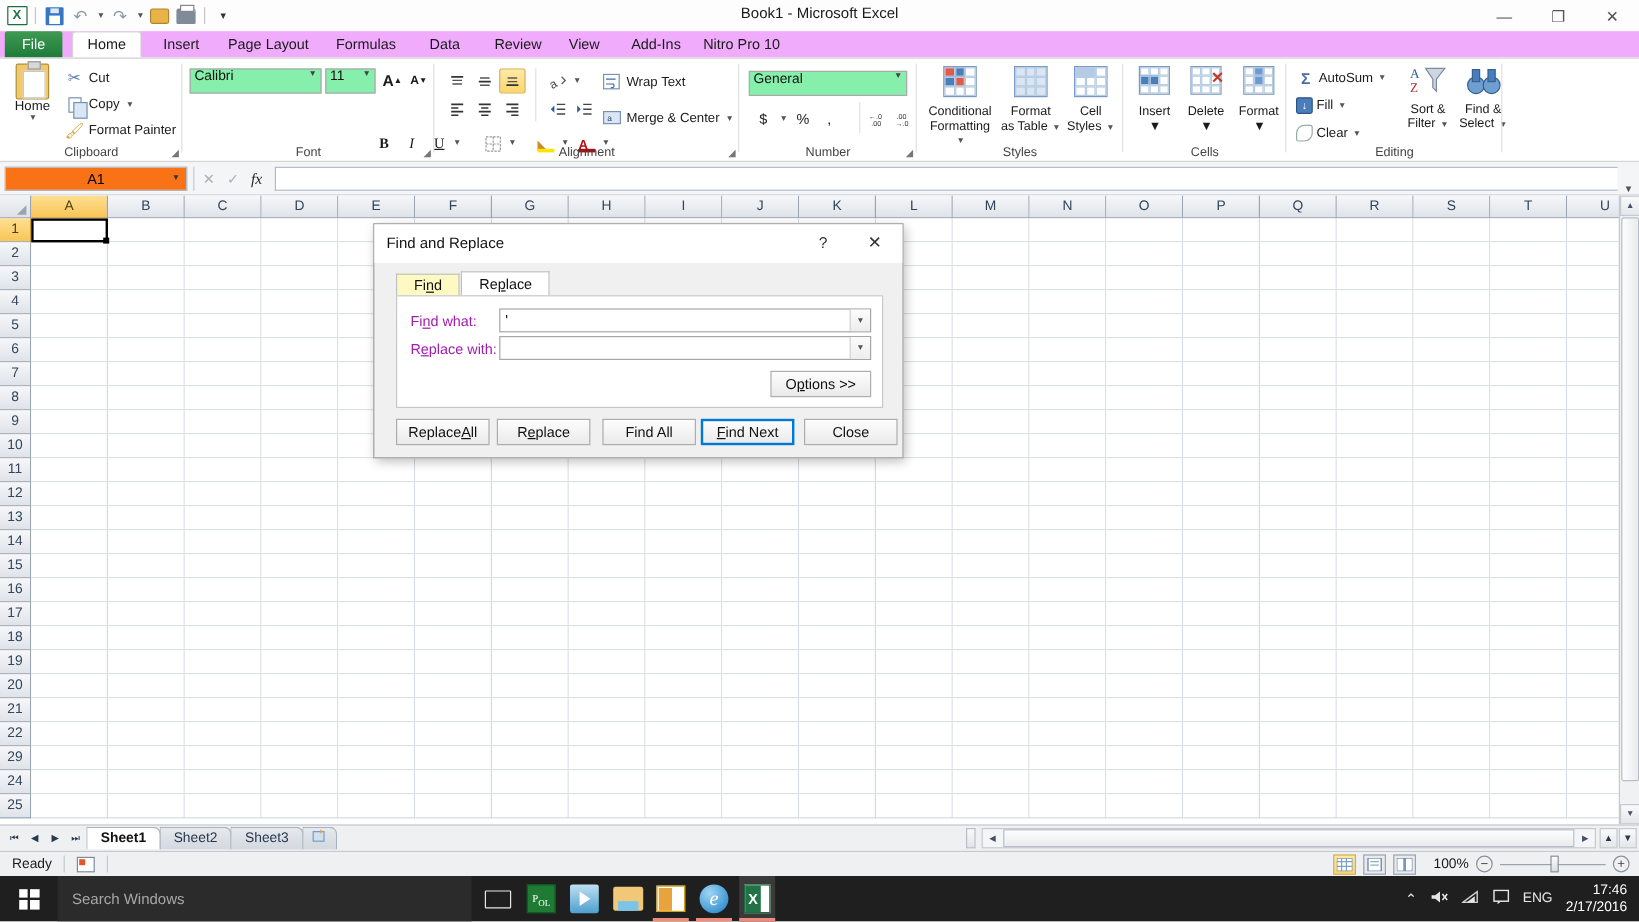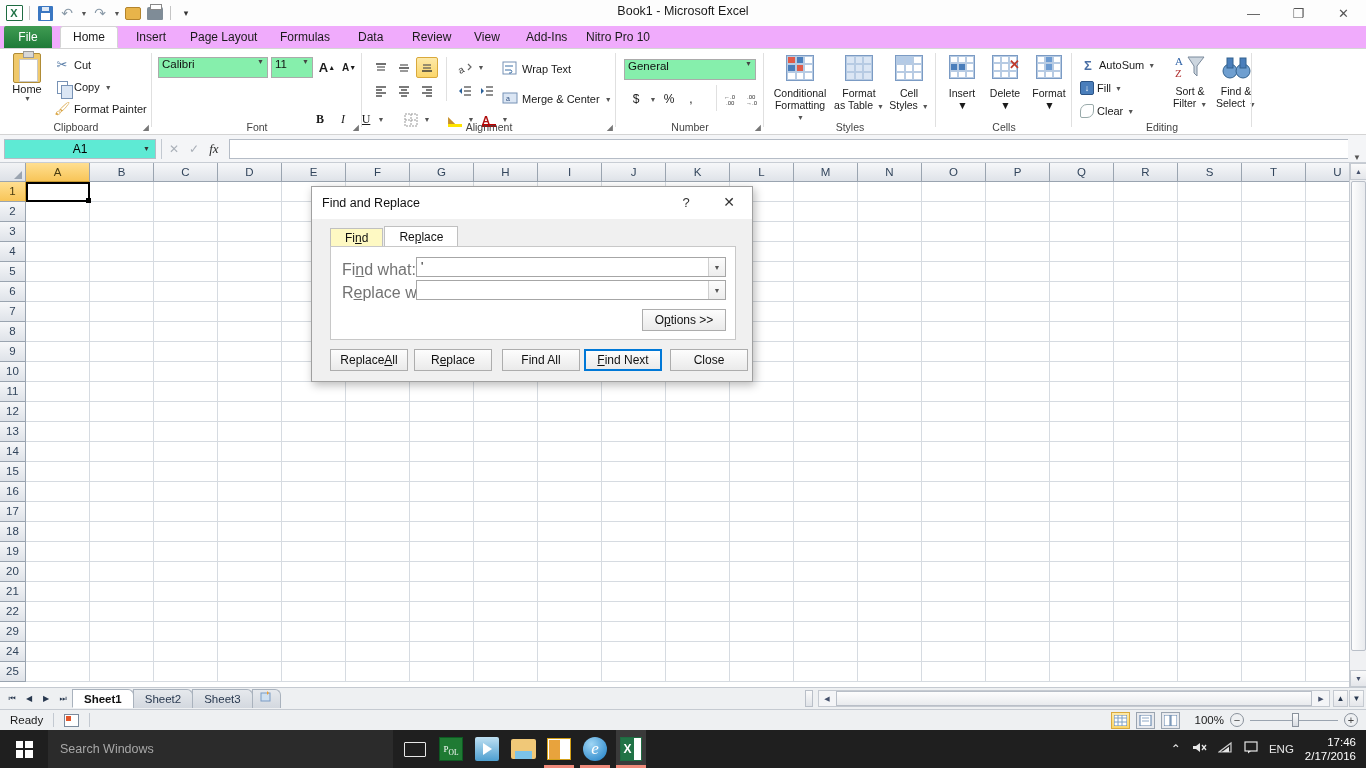--- a/index.html
+++ b/index.html
@@ -132,21 +132,21 @@
 
   
   .edit-cmd { display: flex; align-items: center; gap: 3px; font-size: 11px; color: #1a1a1a; height: 18px; }
   .sigma { font-size: 13px; font-weight: bold; color: #4a6fa5; width: 16px; text-align: center; }
   .fill-ic { width: 14px; height: 14px; background: #4a7ebb; border: 1px solid #2c5485; border-radius: 2px; color: #fff; font-size: 9px; text-align: center; line-height: 13px; }
   .clear-ic { width: 14px; height: 14px; border: 1px solid #9aa; border-radius: 50% 2px 50% 2px; }
 
   
   .fbar { position: absolute; left: 0; top: 135px; width: 1366px; height: 28px; background: #f4f5f7; border-bottom: 1px solid #c8cdd4; display: flex; align-items: center; }
   .namebox {
-    margin-left: 4px; width: 152px; height: 20px; background: #5eead4; border: 1px solid #b5bcc6;
+    margin-left: 4px; width: 152px; height: 20px; background: #f97316; border: 1px solid #b5bcc6;
     font-size: 12px; display: flex; align-items: center; justify-content: center; position: relative;
   }
   .namebox .nb-dd { position: absolute; right: 5px; font-size: 7px; color: #333; }
   .fbar-sep { width: 1px; height: 20px; background: #c3c9d1; margin: 0 5px; }
   .fx-grp { display: flex; align-items: center; gap: 10px; }
   .fx-cancel, .fx-ok { font-size: 12px; color: #aab0b8; }
   .fx-lbl { font-family: "Liberation Serif", serif; font-style: italic; font-size: 13px; color: #2a2a2a; }
   .fx-input { flex: 1; height: 20px; background: #fff; border: 1px solid #b5bcc6; border-right: none; margin-right: 0; }
   .fbar-scroll { width: 18px; height: 26px; display: flex; align-items: flex-end; justify-content: center; font-size: 8px; color: #555; }
 
@@ -253,21 +253,21 @@
   .dlg-title-text { position: absolute; left: 10px; top: 9px; font-size: 12.5px; color: #111; }
   .dlg-help { position: absolute; right: 56px; top: 8px; font-size: 13px; color: #333; width: 20px; text-align: center; }
   .dlg-close { position: absolute; right: 8px; top: 7px; width: 30px; height: 18px; text-align: center; font-size: 14px; color: #333; line-height: 17px; }
   .dlg-tabs { position: absolute; left: 18px; top: 39px; display: flex; align-items: flex-end; }
   .dtab {
     height: 20px; padding: 0 14px; font-size: 12px; line-height: 19px; color: #111;
     background: #fef9c3; border: 1px solid #c0c0c0; border-bottom: none; margin-right: 1px;
   }
   .dtab.active { background: #fff; height: 22px; line-height: 21px; border-color: #c0c0c0; }
   .dlg-panel { position: absolute; left: 18px; top: 59px; width: 406px; height: 94px; background: #fff; border: 1px solid #c8c8c8; }
-  .fld-label { position: absolute; font-size: 16px; color: #737373; }
+  .fld-label { position: absolute; font-size: 12px; color: #a21caf; }
   .combo { position: absolute; height: 20px; background: #fff; border: 1px solid #a6a6a6; display: flex; }
   .combo .cval { flex: 1; font-size: 12px; color: #111; padding: 2px 0 0 4px; }
   .combo .carr {
     width: 17px; background: linear-gradient(#fcfcfc,#ededed); border-left: 1px solid #cfcfcf;
     display: flex; align-items: center; justify-content: center; font-size: 7px; color: #555;
   }
   .dbtn {
     position: absolute; height: 22px; background: linear-gradient(#fdfdfd,#eaeaea);
     border: 1px solid #adadad; font-size: 12px; color: #111; display: flex;
     align-items: center; justify-content: center;

